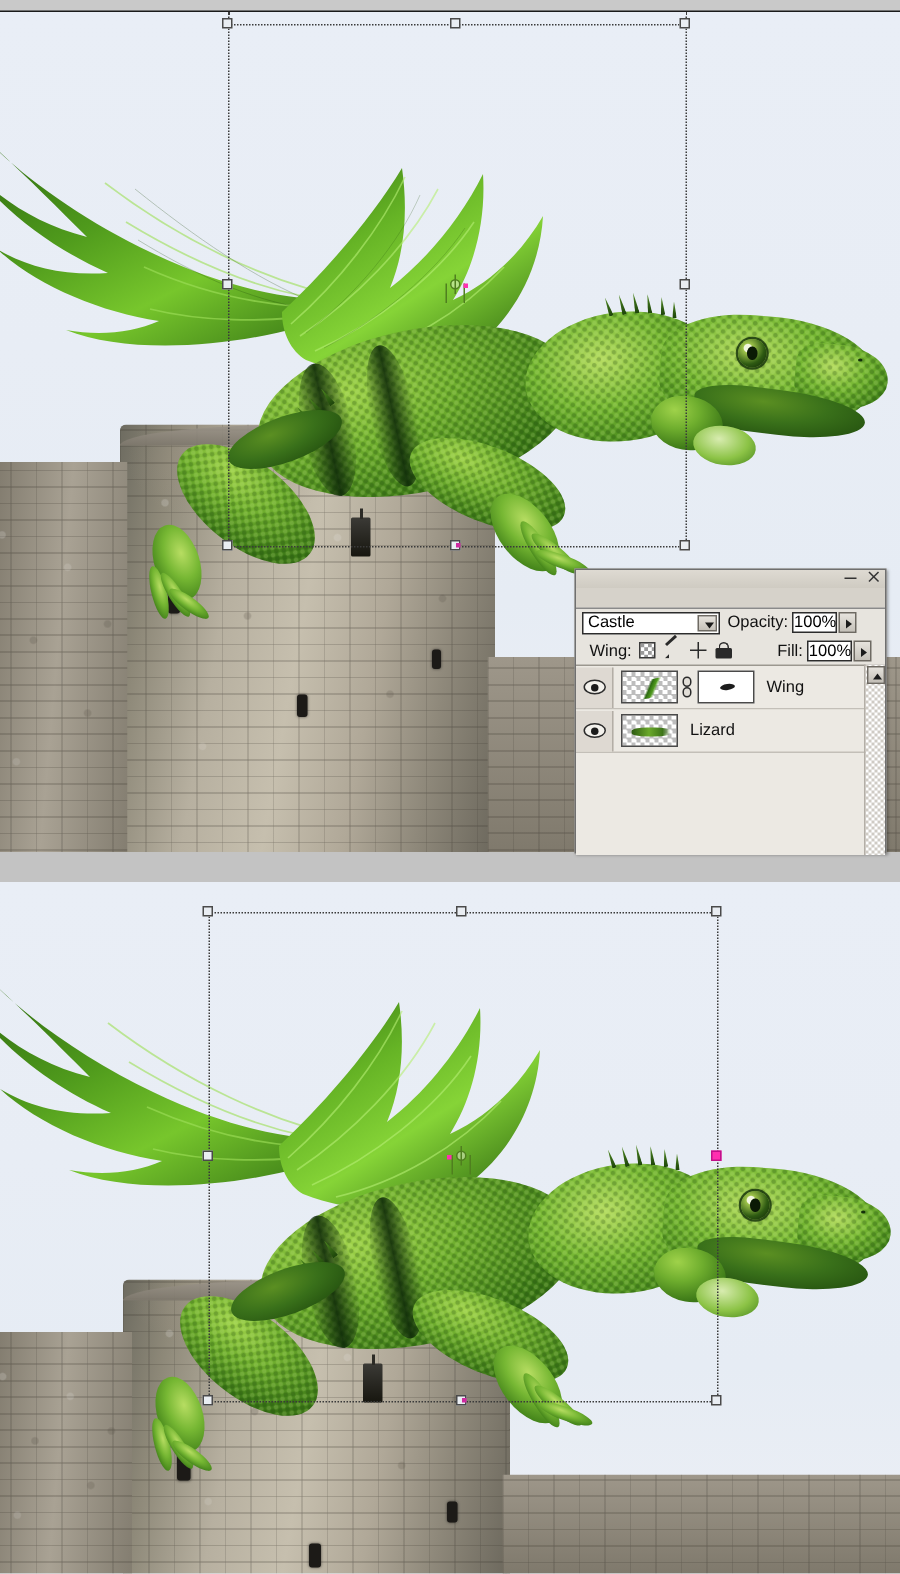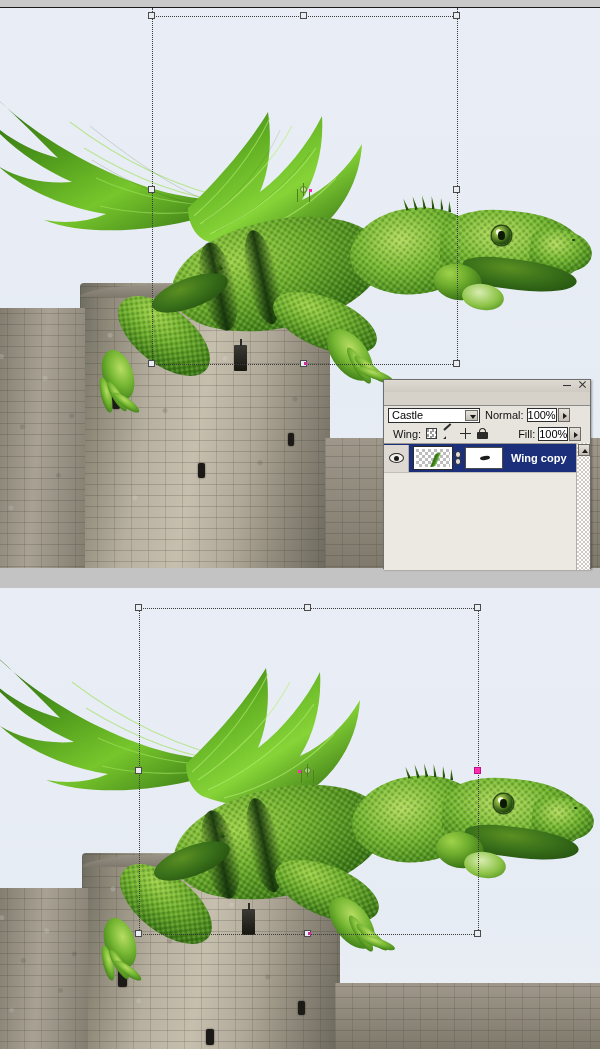--- a/index.html
+++ b/index.html
@@ -514,61 +514,73 @@
     </div>
 
 
     <div class="pnl-body">
 
       <div class="rowblend">
         <div class="blendsel">
           <span>Castle</span>
           <span class="arw"></span>
         </div>
-        <span class="lbl">Normal:</span>
+        <span class="lbl">Opacity:</span>
         <div class="numbox">100%</div>
         <div class="spin"></div>
       </div>
 
       <div class="rowlock">
         <span class="lbl">Wing:</span>
         <div class="lockicons">
           <div class="ic ic-trans"></div>
           <div class="ic ic-brush"></div>
           <div class="ic ic-move"></div>
           <div class="ic ic-lock"></div>
         </div>
         <span class="lbl" style="margin-left:30px;">Fill:</span>
         <div class="numbox">100%</div>
         <div class="spin"></div>
       </div>
 
       <div class="layerlist">
 
-
-
-        <div class="layerrow selected">
+        <div class="layerrow">
           <div class="eyecell">
             <div class="eyeicon">
                 <div class="ball"></div>
                 <div class="pup"></div>
               </div>
           </div>
-          <div class="thumb sel">
+          <div class="thumb">
               <div class="wingmini"></div>
             </div>
           <div class="linkicon">
               <div class="lk a"></div>
               <div class="lk b"></div>
             </div>
           <div class="maskthumb">
               <div class="blob"></div>
             </div>
-          <span class="layername">Wing copy</span>
+          <span class="layername">Wing</span>
         </div>
+
+        <div class="layerrow">
+          <div class="eyecell">
+            <div class="eyeicon">
+                <div class="ball"></div>
+                <div class="pup"></div>
+              </div>
+          </div>
+          <div class="thumb">
+              <div class="lizmini"></div>
+            </div>
+          <span class="layername">Lizard</span>
+        </div>
+
 
 
       </div>
 
       <div class="scrollbar">
         <div class="sb-up"></div>
       </div>
     </div>
   </div>
 

